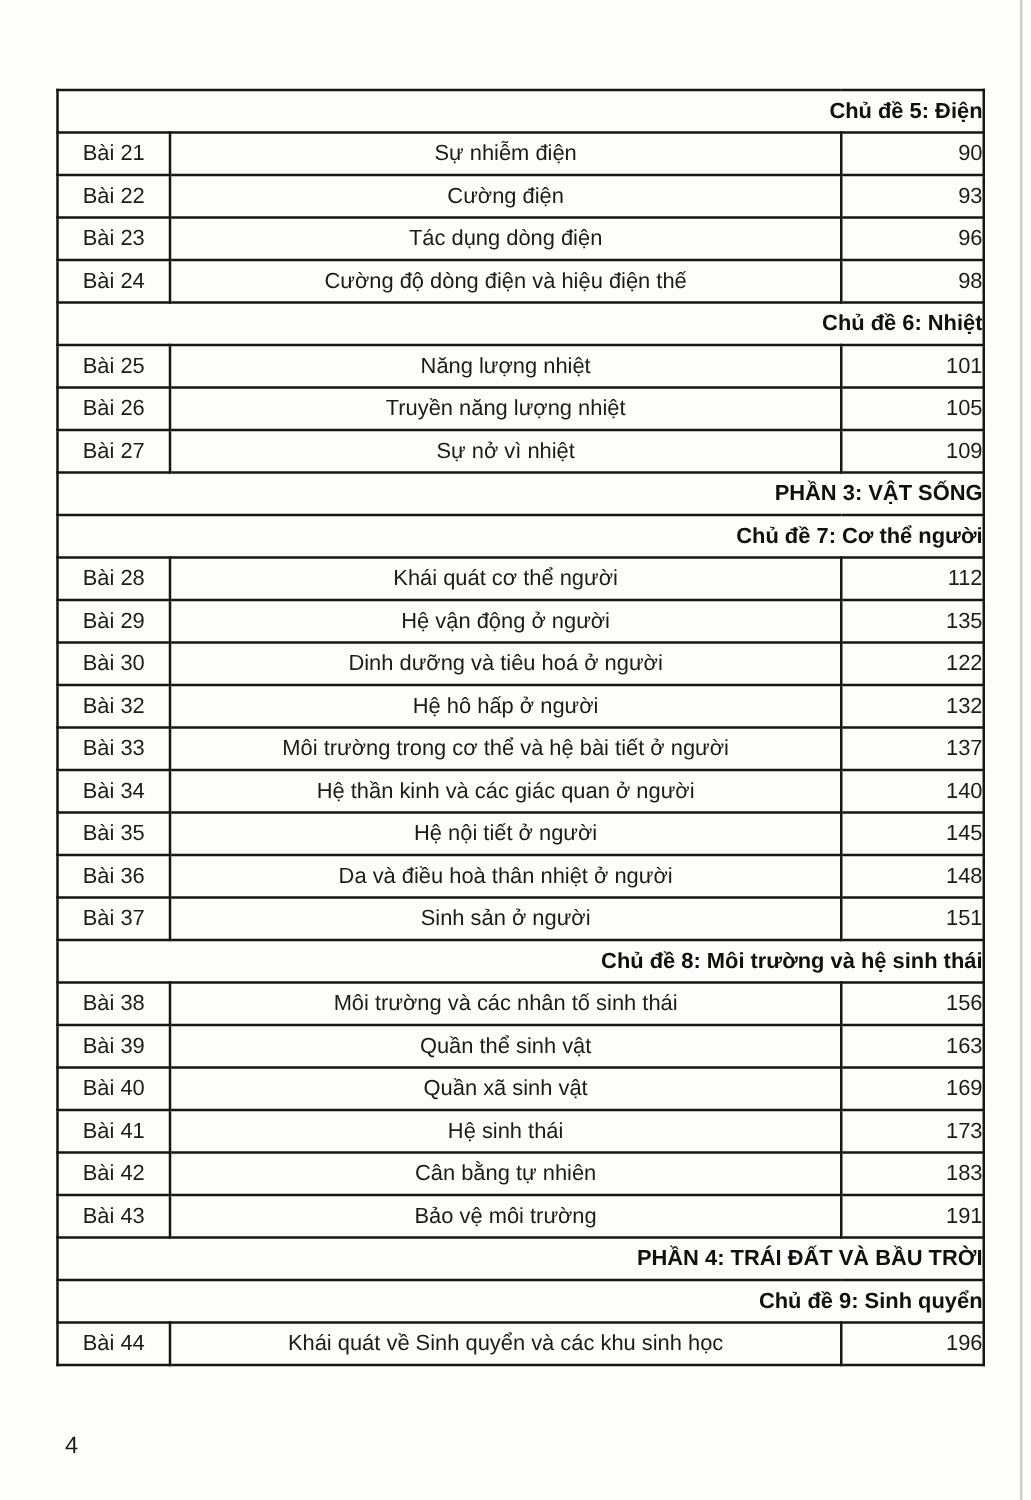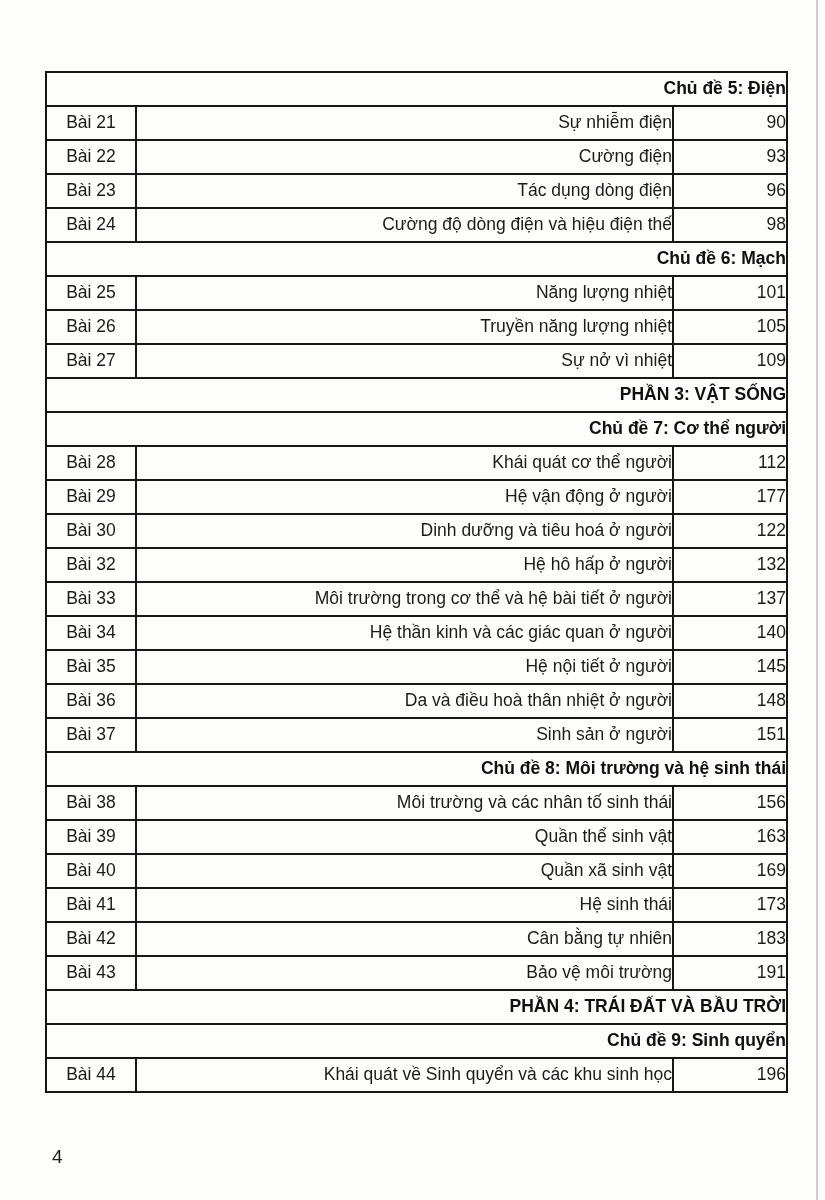--- a/index.html
+++ b/index.html
@@ -49,21 +49,21 @@
     text-align: right;
     font-weight: bold;
     font-size: 18.5px;
     color: #101010;
   }
   td.lesson-cell {
     text-align: center;
     margin-top: 48px;
   }
   td.title-cell {
-    text-align: right;
+    text-align: center;
     padding-left: 13px;
   }
   td.page-cell {
     text-align: right;
   }
   .folio {
     position: absolute;
     left: 52px;
     top: 1146px;
     font-size: 19px;
@@ -98,21 +98,21 @@
           <td class="lesson-cell">Bài 23</td>
           <td class="title-cell">Tác dụng dòng điện</td>
           <td class="page-cell">96</td>
         </tr>
         <tr>
           <td class="lesson-cell">Bài 24</td>
           <td class="title-cell">Cường độ dòng điện và hiệu điện thế</td>
           <td class="page-cell">98</td>
         </tr>
         <tr>
-          <td colspan="3" class="header-cell">Chủ đề 6: Mạch</td>
+          <td colspan="3" class="header-cell">Chủ đề 6: Nhiệt</td>
         </tr>
         <tr>
           <td class="lesson-cell">Bài 25</td>
           <td class="title-cell">Năng lượng nhiệt</td>
           <td class="page-cell">101</td>
         </tr>
         <tr>
           <td class="lesson-cell">Bài 26</td>
           <td class="title-cell">Truyền năng lượng nhiệt</td>
           <td class="page-cell">105</td>
@@ -129,21 +129,21 @@
           <td colspan="3" class="header-cell">Chủ đề 7: Cơ thể người</td>
         </tr>
         <tr>
           <td class="lesson-cell">Bài 28</td>
           <td class="title-cell">Khái quát cơ thể người</td>
           <td class="page-cell">112</td>
         </tr>
         <tr>
           <td class="lesson-cell">Bài 29</td>
           <td class="title-cell">Hệ vận động ở người</td>
-          <td class="page-cell">177</td>
+          <td class="page-cell">135</td>
         </tr>
         <tr>
           <td class="lesson-cell">Bài 30</td>
           <td class="title-cell">Dinh dưỡng và tiêu hoá ở người</td>
           <td class="page-cell">122</td>
         </tr>
         <tr>
           <td class="lesson-cell">Bài 32</td>
           <td class="title-cell">Hệ hô hấp ở người</td>
           <td class="page-cell">132</td>

